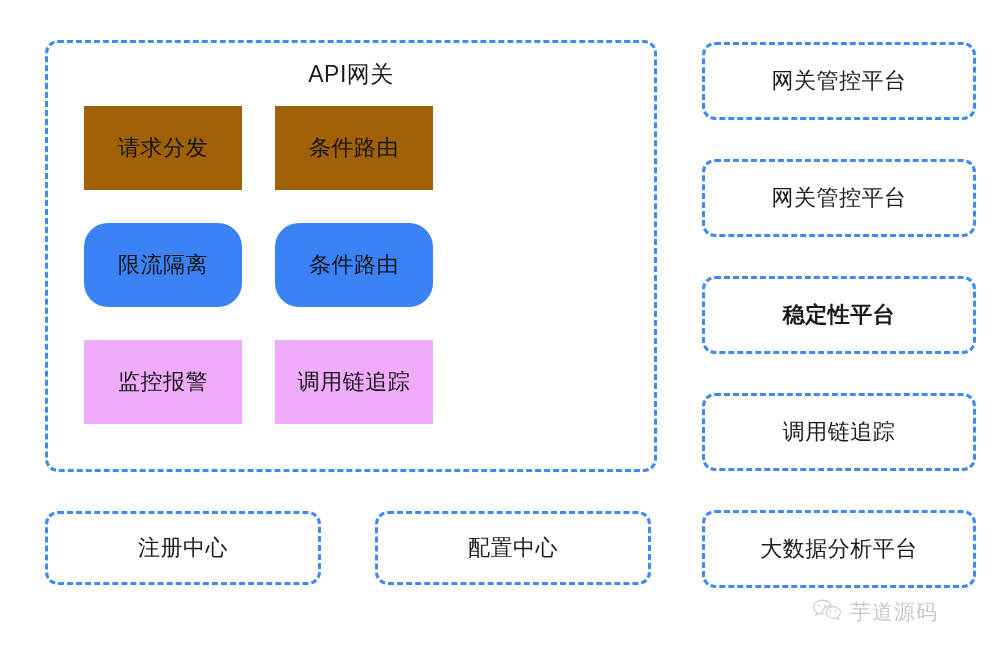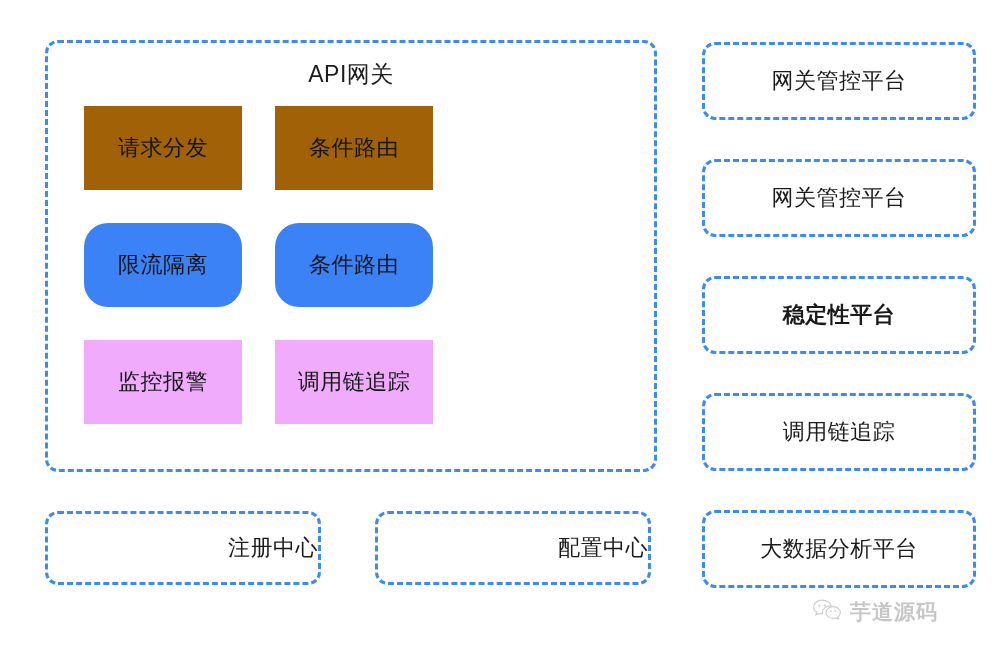--- a/index.html
+++ b/index.html
@@ -74,21 +74,21 @@
   .tile.pink   { background: #3b82f6; border-radius: 24px; }
   .tile.yellow { background: #f0abfc; }
   .tile.empty  { background: transparent; }
 
   
   .bottom-box {
     height: 74px;
     top: 511px;
     display: flex;
     align-items: center;
-    justify-content: flex-end;
+    justify-content: center;
   }
   #registry-box   { left: 45px;  width: 276px; }
   #config-box     { left: 375px; width: 276px; }
   .bottom-box .label {
     font-size: 22px;
     letter-spacing: 0.5px;
   }
 
   
   .platform-box {
@@ -106,21 +106,20 @@
 
   
   #watermark {
     position: absolute;
     left: 812px;
     top: 598px;
     display: flex;
     align-items: flex-start;
     gap: 8px;
     opacity: 0.42;
-    font-weight: bold;
   }
   #watermark .wm-text {
     font-size: 21px;
     color: #7a7a7a;
     letter-spacing: 1px;
   }
 </style>
 </head>
 <body>
 

